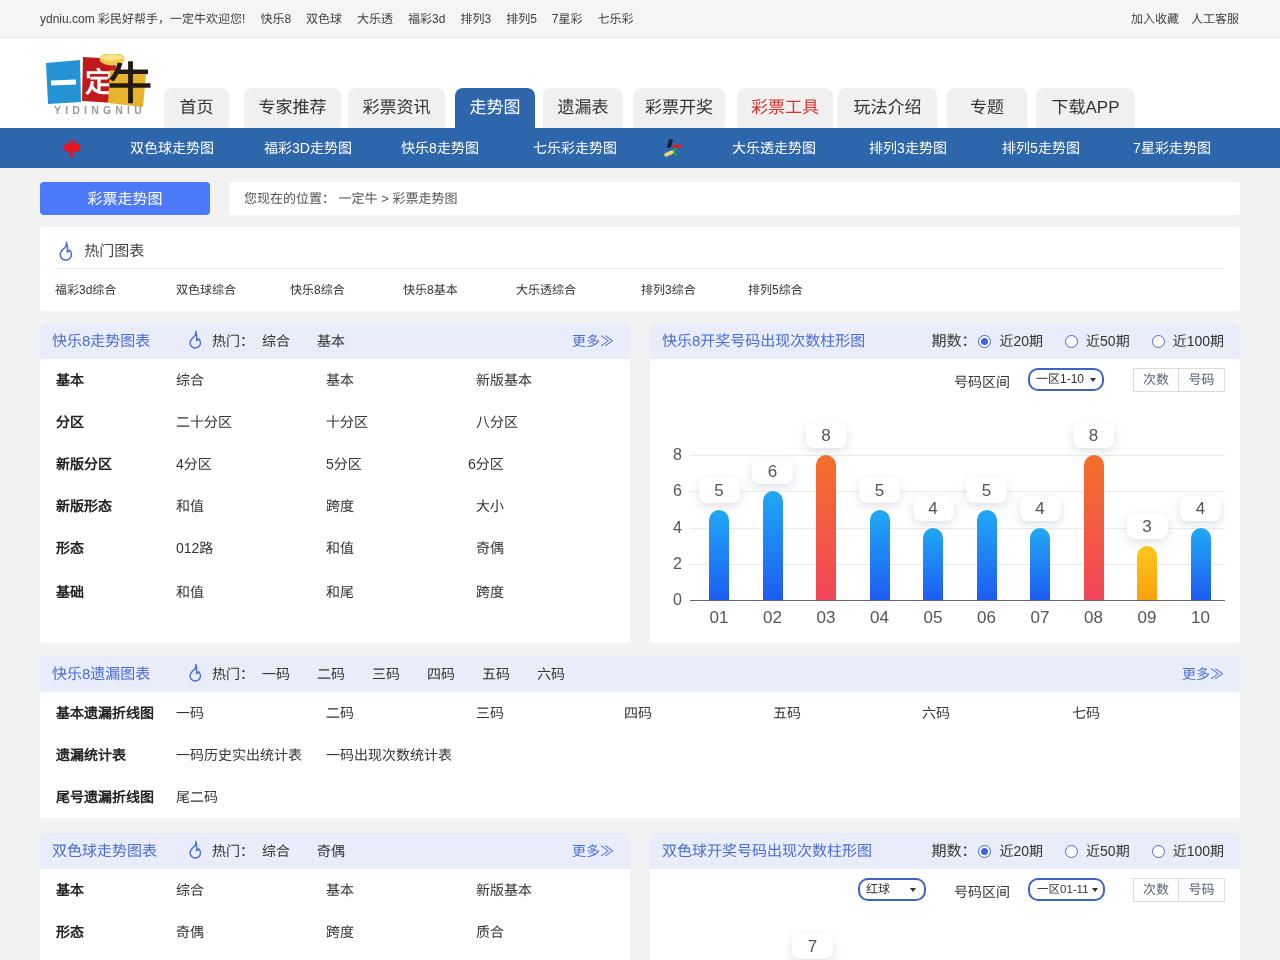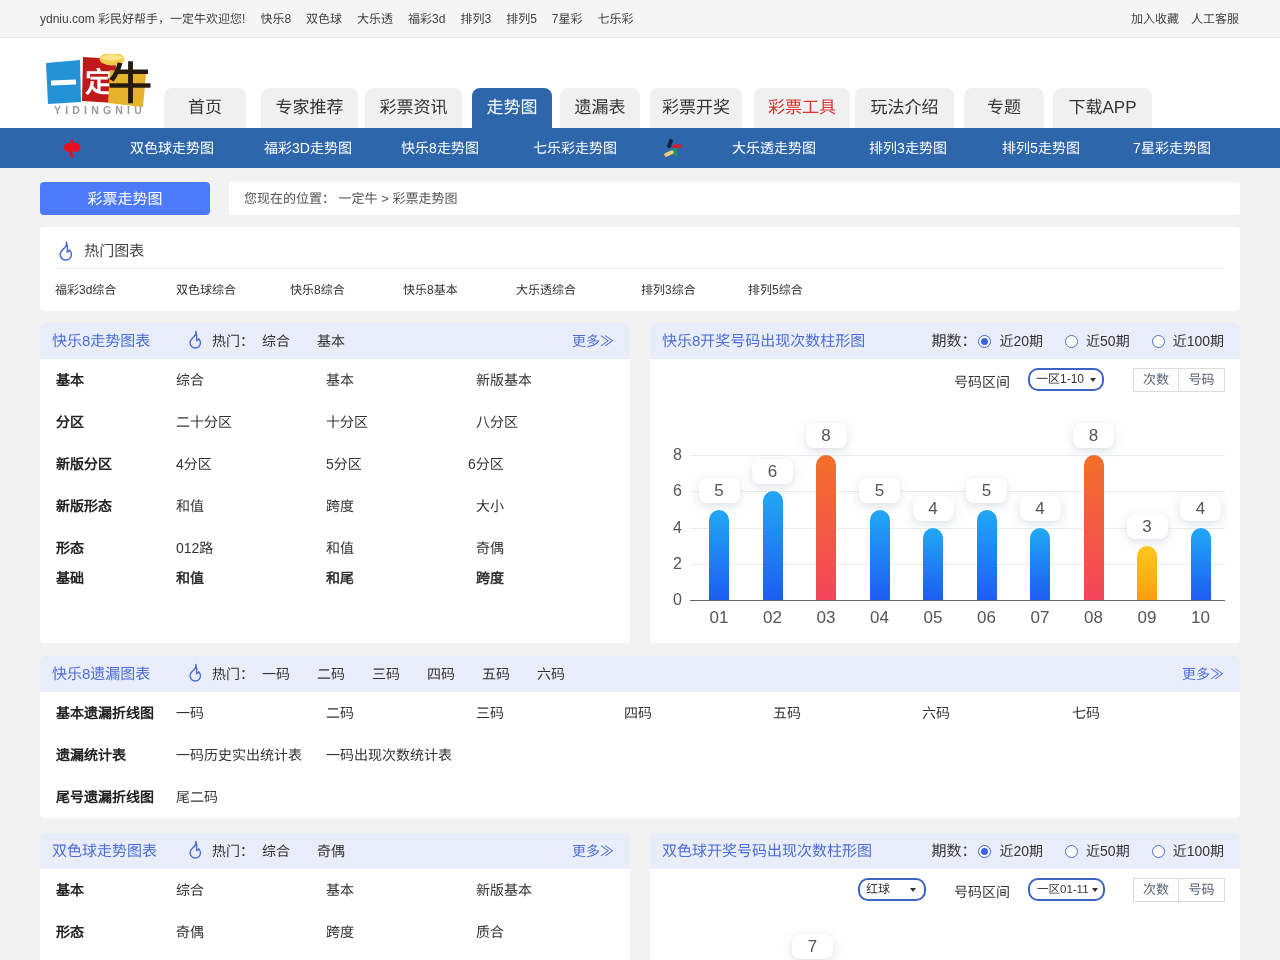--- a/index.html
+++ b/index.html
@@ -92,21 +92,21 @@
       <polygon points="43,3 76,5 75,49 42,47" fill="#c0191c"></polygon>
       <text x="59" y="38" font-size="28" font-weight="bold" fill="#fff" text-anchor="middle" font-family="Liberation Sans">定</text>
       <ellipse cx="72" cy="5" rx="12.5" ry="6.5" fill="#f2c94c"></ellipse>
       <path d="M60 4 q12 -7.5 24 0 q-12 5.5 -24 0z" fill="#fbe389"></path>
       <polygon points="70,16 106,20 103,53 68,49" fill="#e8b32c"></polygon>
       <text x="90" y="45" font-size="44" font-weight="bold" fill="#241a10" text-anchor="middle" font-family="Liberation Serif">牛</text>
       <text x="60" y="60" font-size="10.5" letter-spacing="4.2" fill="#9a9a9a" font-family="Liberation Sans" text-anchor="middle" font-weight="bold">YIDINGNIU</text>
     </svg>
   </div>
   <div id="tabs">
-    <div class="tab" style="width:82px;margin-right:15px;">首页</div>
+    <div class="tab" style="width:65px;margin-right:15px;">首页</div>
     <div class="tab" style="width:97px;margin-right:7px;">专家推荐</div>
     <div class="tab" style="width:97px;margin-right:10px;">彩票资讯</div>
     <div class="tab active" style="width:80px;margin-right:8px;">走势图</div>
     <div class="tab" style="width:80px;margin-right:10px;">遗漏表</div>
     <div class="tab" style="width:92px;margin-right:12px;">彩票开奖</div>
     <div class="tab red" style="width:96px;margin-right:5px;">彩票工具</div>
     <div class="tab" style="width:99px;margin-right:10px;">玩法介绍</div>
     <div class="tab" style="width:80px;margin-right:9px;">专题</div>
     <div class="tab" style="width:99px;">下载APP</div>
   </div>
@@ -188,21 +188,21 @@
       <span style="left:136px;">和值</span>
       <span style="left:286px;">跨度</span>
       <span style="left:436px;">大小</span>
     </div>
   <div class="trow" style="top:204px;">
       <b>形态</b>
       <span style="left:136px;">012路</span>
       <span style="left:286px;">和值</span>
       <span style="left:436px;">奇偶</span>
     </div>
-  <div class="trow" style="top:234px;font-weight:bold;">
+  <div class="trow" style="top:248px;">
       <b>基础</b>
       <span style="left:136px;">和值</span>
       <span style="left:286px;">和尾</span>
       <span style="left:436px;">跨度</span>
     </div>
 </div>
 
 <div class="card" id="kl8chart" style="left:650px; top:323px; width:590px; height:320px;">
   <div class="card-hd">
     <span class="title">快乐8开奖号码出现次数柱形图</span>

